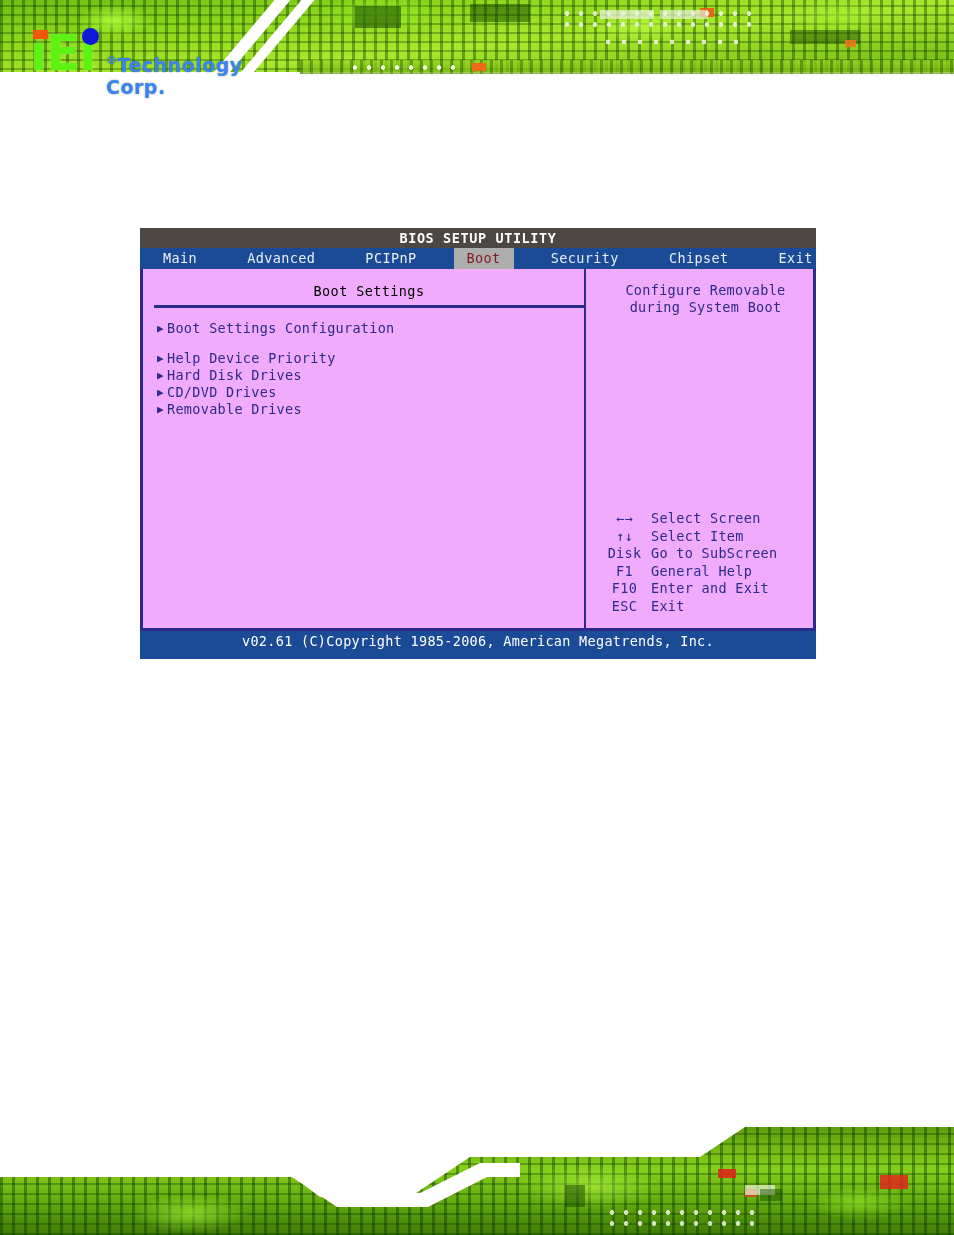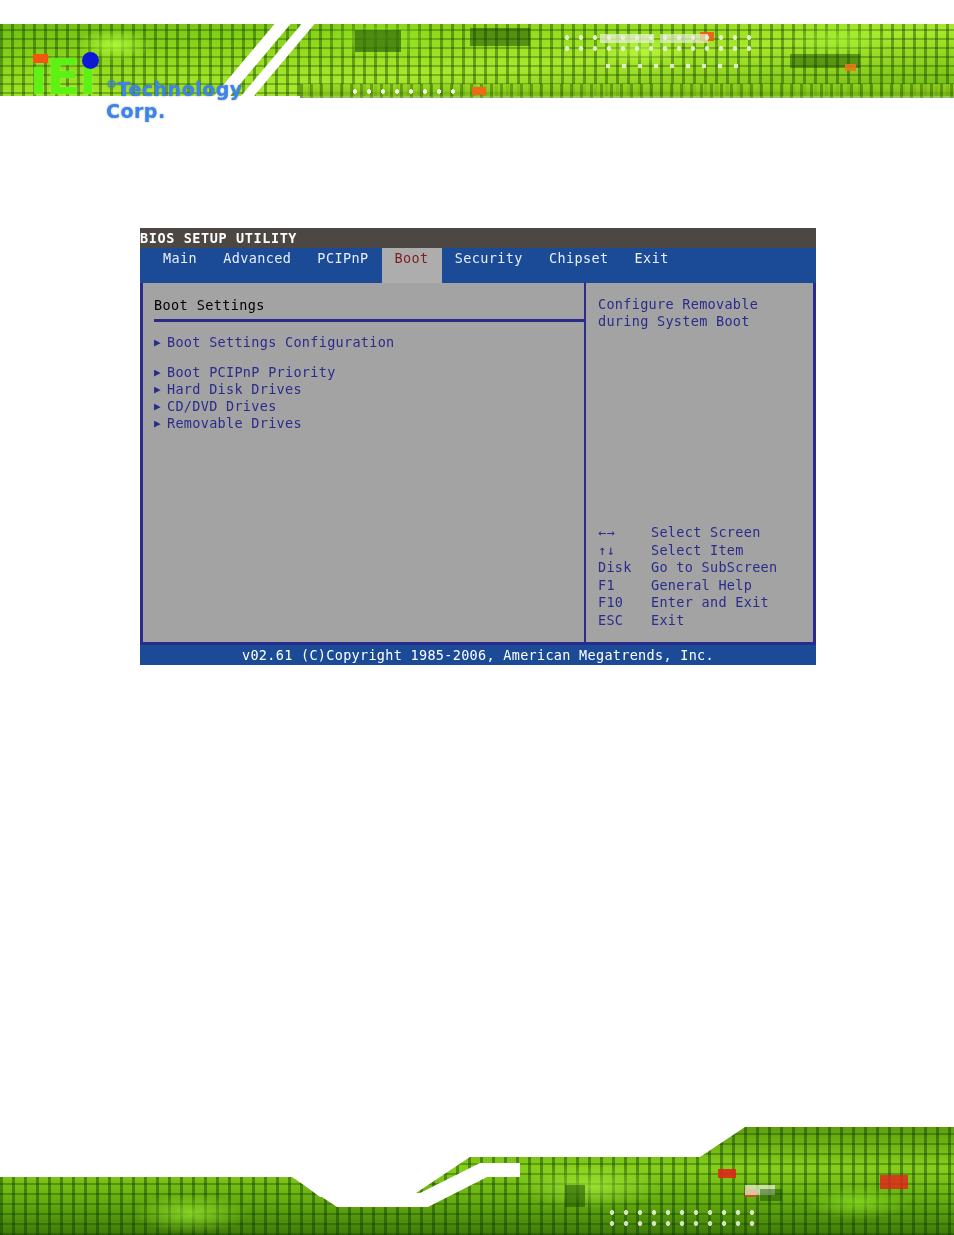--- a/index.html
+++ b/index.html
@@ -14,21 +14,20 @@
     position: relative;
     overflow: hidden;
   }
 
   
   .top-banner {
     position: absolute;
     left: 0; top: 0;
     width: 954px; height: 115px;
     overflow: hidden;
-    margin-top: 24px;
   }
   .pcb-bg {
     position: absolute;
     left: 0; top: 0;
     width: 100%; height: 100%;
     background:
       radial-gradient(ellipse 60px 26px at 12% 18%, rgba(180,255,60,.85), transparent 62%),
       radial-gradient(ellipse 90px 30px at 40% 12%, rgba(150,235,40,.7), transparent 66%),
       radial-gradient(ellipse 70px 24px at 67% 22%, rgba(190,255,70,.62), transparent 64%),
       radial-gradient(ellipse 80px 28px at 88% 14%, rgba(160,240,50,.66), transparent 66%),
@@ -150,51 +149,53 @@
     left: 140px; top: 228px;
     width: 676px;
     font-family: "DejaVu Sans Mono", "Liberation Mono", monospace;
   }
   .bios-titlebar {
     height: 20px;
     background: #4c4742;
     color: #ffffff;
     font-size: 13.5px;
     letter-spacing: .6px;
-    text-align: left;
+    text-align: center;
     line-height: 20px;
     font-weight: bold;
   }
   .bios-tabs {
-    height: 35px;
+    height: 21px;
     background: #1b4b96;
     display: flex;
     align-items: stretch;
     padding-left: 10px;
     box-sizing: border-box;
+    gap: 24px;
   }
   .bios-tab {
     color: #e9eef7;
     font-size: 13.5px;
     line-height: 21px;
     padding: 0 13px;
     letter-spacing: .4px;
     white-space: pre;
   }
   .bios-tab.active {
     background: #adadad;
     color: #7f1d1d;
   }
   .bios-body {
     border: 3px solid #2b2b8c;
     border-top: none;
-    background: #a3a3a3;
+    background: #f0abfc;
     display: flex;
     height: 362px;
     box-sizing: border-box;
+    text-align: center;
   }
   .pane-left {
     flex: 0 0 441px;
     border-right: 2px solid #2b2b8c;
     padding: 14px 0 0 11px;
     box-sizing: border-box;
   }
   .section-title {
     color: #000000;
     font-size: 13.5px;
@@ -253,21 +254,21 @@
   .legend-key {
     flex: 0 0 53px;
     white-space: pre;
   }
   .legend-desc { white-space: pre; }
 
   .bios-footer {
     background: #1b4b96;
     color: #ffffff;
     font-size: 13.5px;
-    height: 20px;
+    height: 28px;
     line-height: 20px;
     text-align: center;
     letter-spacing: .3px;
     white-space: pre;
   }
 
   
   .bottom-banner {
     position: absolute;
     left: 0; bottom: 0;
@@ -378,21 +379,21 @@
 
       <div class="menu-item">
         <span class="tri">▶</span>
         <span>Boot Settings Configuration</span>
       </div>
 
       <div class="menu-gap"></div>
 
       <div class="menu-item">
         <span class="tri">▶</span>
-        <span>Boot PCIPnP Priority</span>
+        <span>Help Device Priority</span>
       </div>
       <div class="menu-item">
         <span class="tri">▶</span>
         <span>Hard Disk Drives</span>
       </div>
       <div class="menu-item">
         <span class="tri">▶</span>
         <span>CD/DVD Drives</span>
       </div>
       <div class="menu-item">

